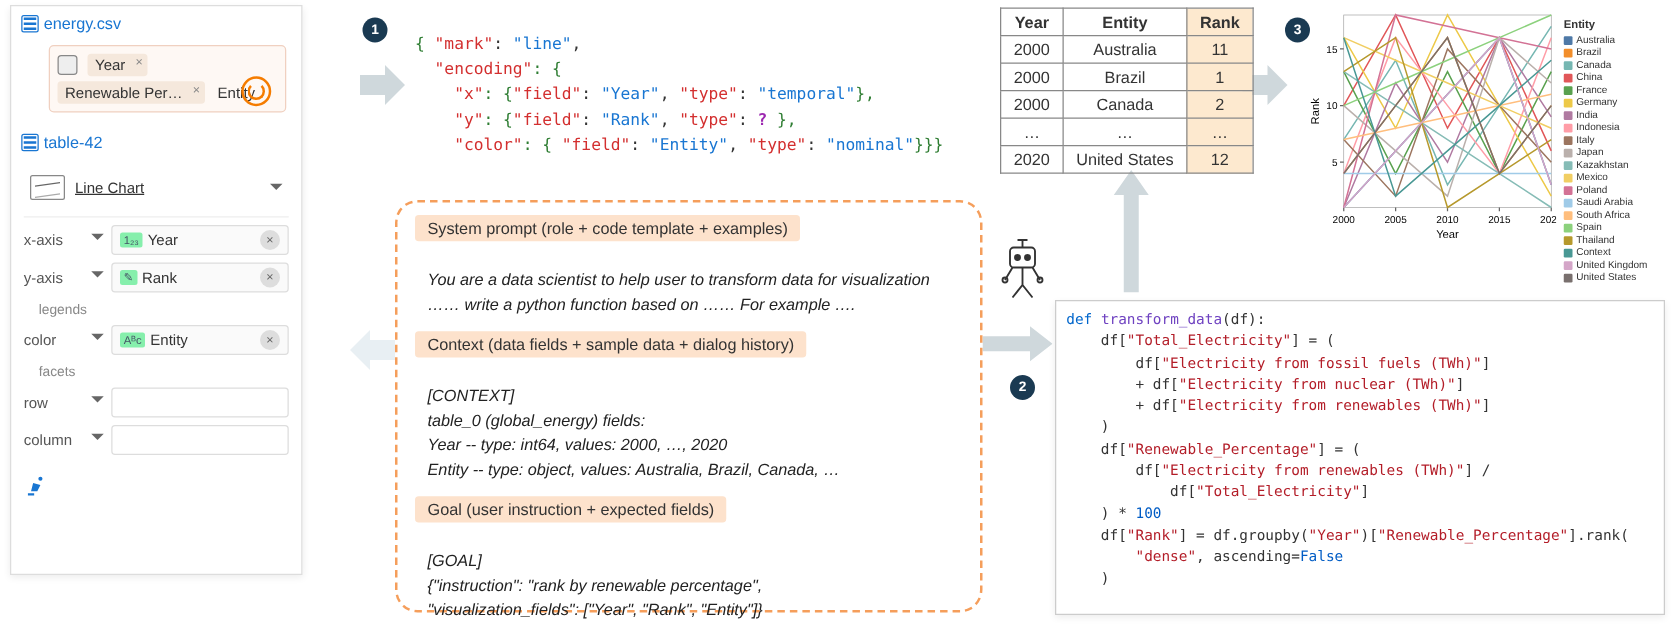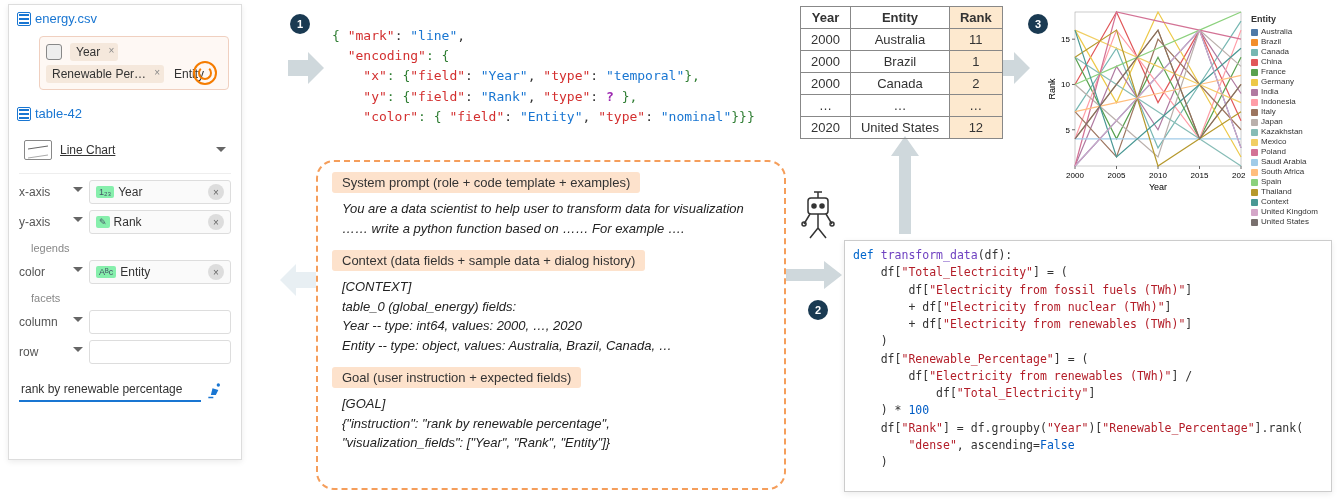--- a/index.html
+++ b/index.html
@@ -57,21 +57,21 @@
 .result-chart { position: absolute; right: 8px; top: 4px; width: 284px; height: 206px; }
 .chart-svg { width: 200px; height: 190px; }
 .legend { position: absolute; right: 0; top: 10px; width: 78px; font-size: 8px; line-height: 1.25; }
 .legend-title { font-weight: bold; font-size: 9px; margin-bottom: 2px; }
 .legend-item { display: flex; align-items: center; gap: 3px; }
 .legend-sw { width: 7px; height: 7px; border-radius: 1px; flex-shrink: 0; }
 
 
 .prompt-stack { position: absolute; left: 316px; top: 160px; width: 470px; height: 330px; border: 2px dashed #f59e5b; border-radius: 18px; padding: 10px 14px; }
 .prompt-block { margin-bottom: 10px; }
-.prompt-title { display: inline-block; background: #fde2cc; padding: 3px 10px; border-radius: 3px; font-size: 13px; margin-bottom: 4px; }
+.prompt-title { display: inline-block; background: #fde2cc; padding: 3px 10px; border-radius: 3px; font-size: 13px; margin-bottom: 19px; }
 .prompt-body { font-style: italic; font-size: 13px; line-height: 1.5; padding: 2px 10px; color: #222; }
 
 .robot-icon { position: absolute; left: 798px; top: 188px; width: 40px; height: 52px; }
 .robot-icon svg { width: 100%; height: 100%; }
 
 
 .gen-code { position: absolute; left: 844px; top: 240px; width: 488px; height: 252px; border: 1px solid #ccc; background: #fff; box-shadow: 0 2px 6px rgba(0,0,0,.08); padding: 6px 8px; font-family: "Menlo","Consolas",monospace; font-size: 11.5px; line-height: 1.5; white-space: pre; overflow: hidden; }
 .py-kw { color: #0066cc; }
 .py-def { color: #6f42c1; }
 .py-str { color: #b31d28; }
@@ -140,32 +140,31 @@
       <span class="caret-down" style="margin:0 0 0 -2px"></span>
       <div class="field-drop">
         <span class="type-badge">Aᴮᴄ</span>
         <span>Entity</span>
         <span class="clear-x">×</span>
       </div>
     </div>
 
     <div class="section-label">facets</div>
     <div class="field-row">
+      <span class="field-label">row</span>
+      <span class="caret-down" style="margin:0 0 0 -2px"></span>
+      <div class="field-input"></div>
+    </div>
+    <div class="field-row">
       <span class="field-label">column</span>
       <span class="caret-down" style="margin:0 0 0 -2px"></span>
       <div class="field-input"></div>
     </div>
-    <div class="field-row">
-      <span class="field-label">row</span>
-      <span class="caret-down" style="margin:0 0 0 -2px"></span>
-      <div class="field-input"></div>
-    </div>
 
     <div style="margin-top:14px; display:flex; align-items:center; gap:4px;">
-      <input class="instruction-input" value="rank by renewable percentage" style="">
       <svg class="robot-arm-icon" viewBox="0 0 24 24">
           <path fill="#1976d2" d="M4 20h6v2H4zm3-2l2-8 7 2-3 6zm9-10a2 2 0 1 1 0-4 2 2 0 0 1 0 4z"></path>
         </svg>
     </div>
   </div>
 </div>
 
 <div class="step-badge" style="left:290px;top:14px">1</div>
 <div class="step-badge" style="left:808px;top:300px">2</div>
 <div class="step-badge" style="left:1028px;top:14px">3</div>

